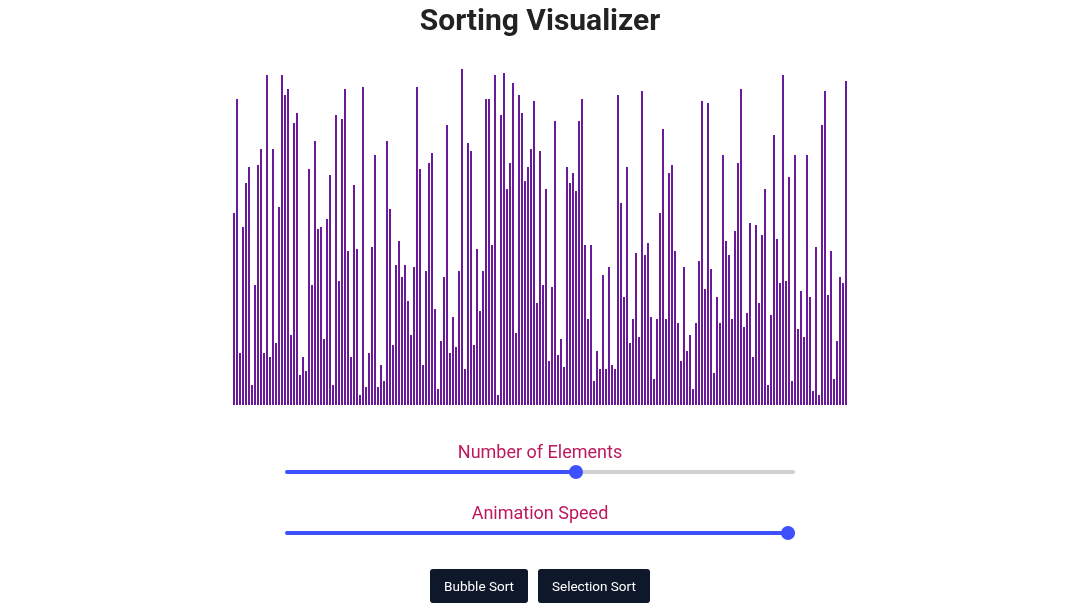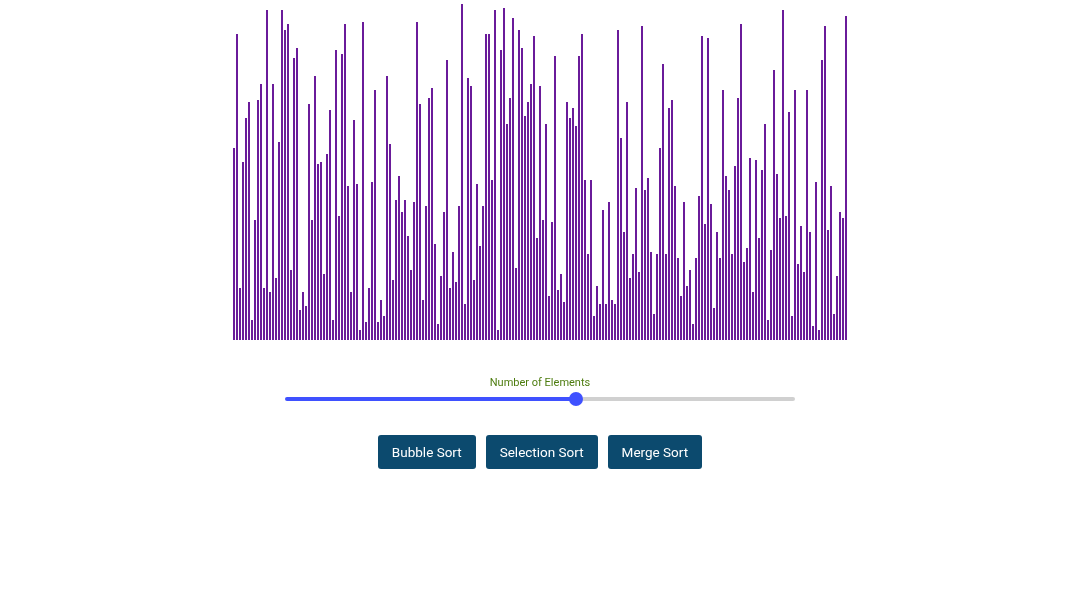--- a/index.html
+++ b/index.html
@@ -48,22 +48,22 @@
       align-items: center;
     }
     .slider-group {
       width: 100%;
       display: flex;
       flex-direction: column;
       align-items: center;
       margin-bottom: 28px;
     }
     .slider-label {
-      font-size: 11px;
-      color: #4d7c0f;
+      font-size: 18px;
+      color: #be185d;
       margin-bottom: 8px;
     }
     input[type="range"] {
       -webkit-appearance: none;
       width: 100%;
       height: 4px;
       border-radius: 2px;
       outline: none;
     }
     input[type="range"]::-webkit-slider-thumb {
@@ -83,35 +83,36 @@
       border: none;
       cursor: pointer;
     }
     .buttons-row {
       display: flex;
       gap: 10px;
       justify-content: center;
       margin-top: 6px;
     }
     .sort-btn {
-      background: #0c4a6e;
+      background: #0f172a;
       color: #fff;
       border: none;
       padding: 9px 14px;
       font-size: 13.5px;
       border-radius: 3px;
       cursor: pointer;
       font-family: inherit;
       white-space: nowrap;
     }
   </style>
 </head>
 <body>
 
 <div class="container">
+  <h1 class="page-title">Sorting Visualizer</h1>
 
   <div class="bars-wrap" id="bars-wrap">
       <div class="bar" style="height: 192px;"></div>
       <div class="bar" style="height: 306px;"></div>
       <div class="bar" style="height: 52px;"></div>
       <div class="bar" style="height: 178px;"></div>
       <div class="bar" style="height: 222px;"></div>
       <div class="bar" style="height: 238px;"></div>
       <div class="bar" style="height: 20px;"></div>
       <div class="bar" style="height: 120px;"></div>
@@ -313,20 +314,23 @@
       <div class="bar" style="height: 122px;"></div>
       <div class="bar" style="height: 324px;"></div>
     </div>
 
   <div class="controls">
     <div class="slider-group">
       <div class="slider-label">Number of Elements</div>
       <input type="range" id="elements-slider" min="10" max="350" value="205" style="background: linear-gradient(to right, rgb(63, 81, 255) 0%, rgb(63, 81, 255) 57.3529%, rgb(208, 208, 208) 57.3529%, rgb(208, 208, 208) 100%);">
     </div>
 
+    <div class="slider-group">
+      <div class="slider-label">Animation Speed</div>
+      <input type="range" id="speed-slider" min="1" max="100" value="100" style="background: linear-gradient(to right, rgb(63, 81, 255) 0%, rgb(63, 81, 255) 100%, rgb(208, 208, 208) 100%, rgb(208, 208, 208) 100%);">
+    </div>
 
     <div class="buttons-row">
       <button class="sort-btn">Bubble Sort</button>
       <button class="sort-btn">Selection Sort</button>
-      <button class="sort-btn">Merge Sort</button>
     </div>
   </div>
 </div>
 
 </body></html>

